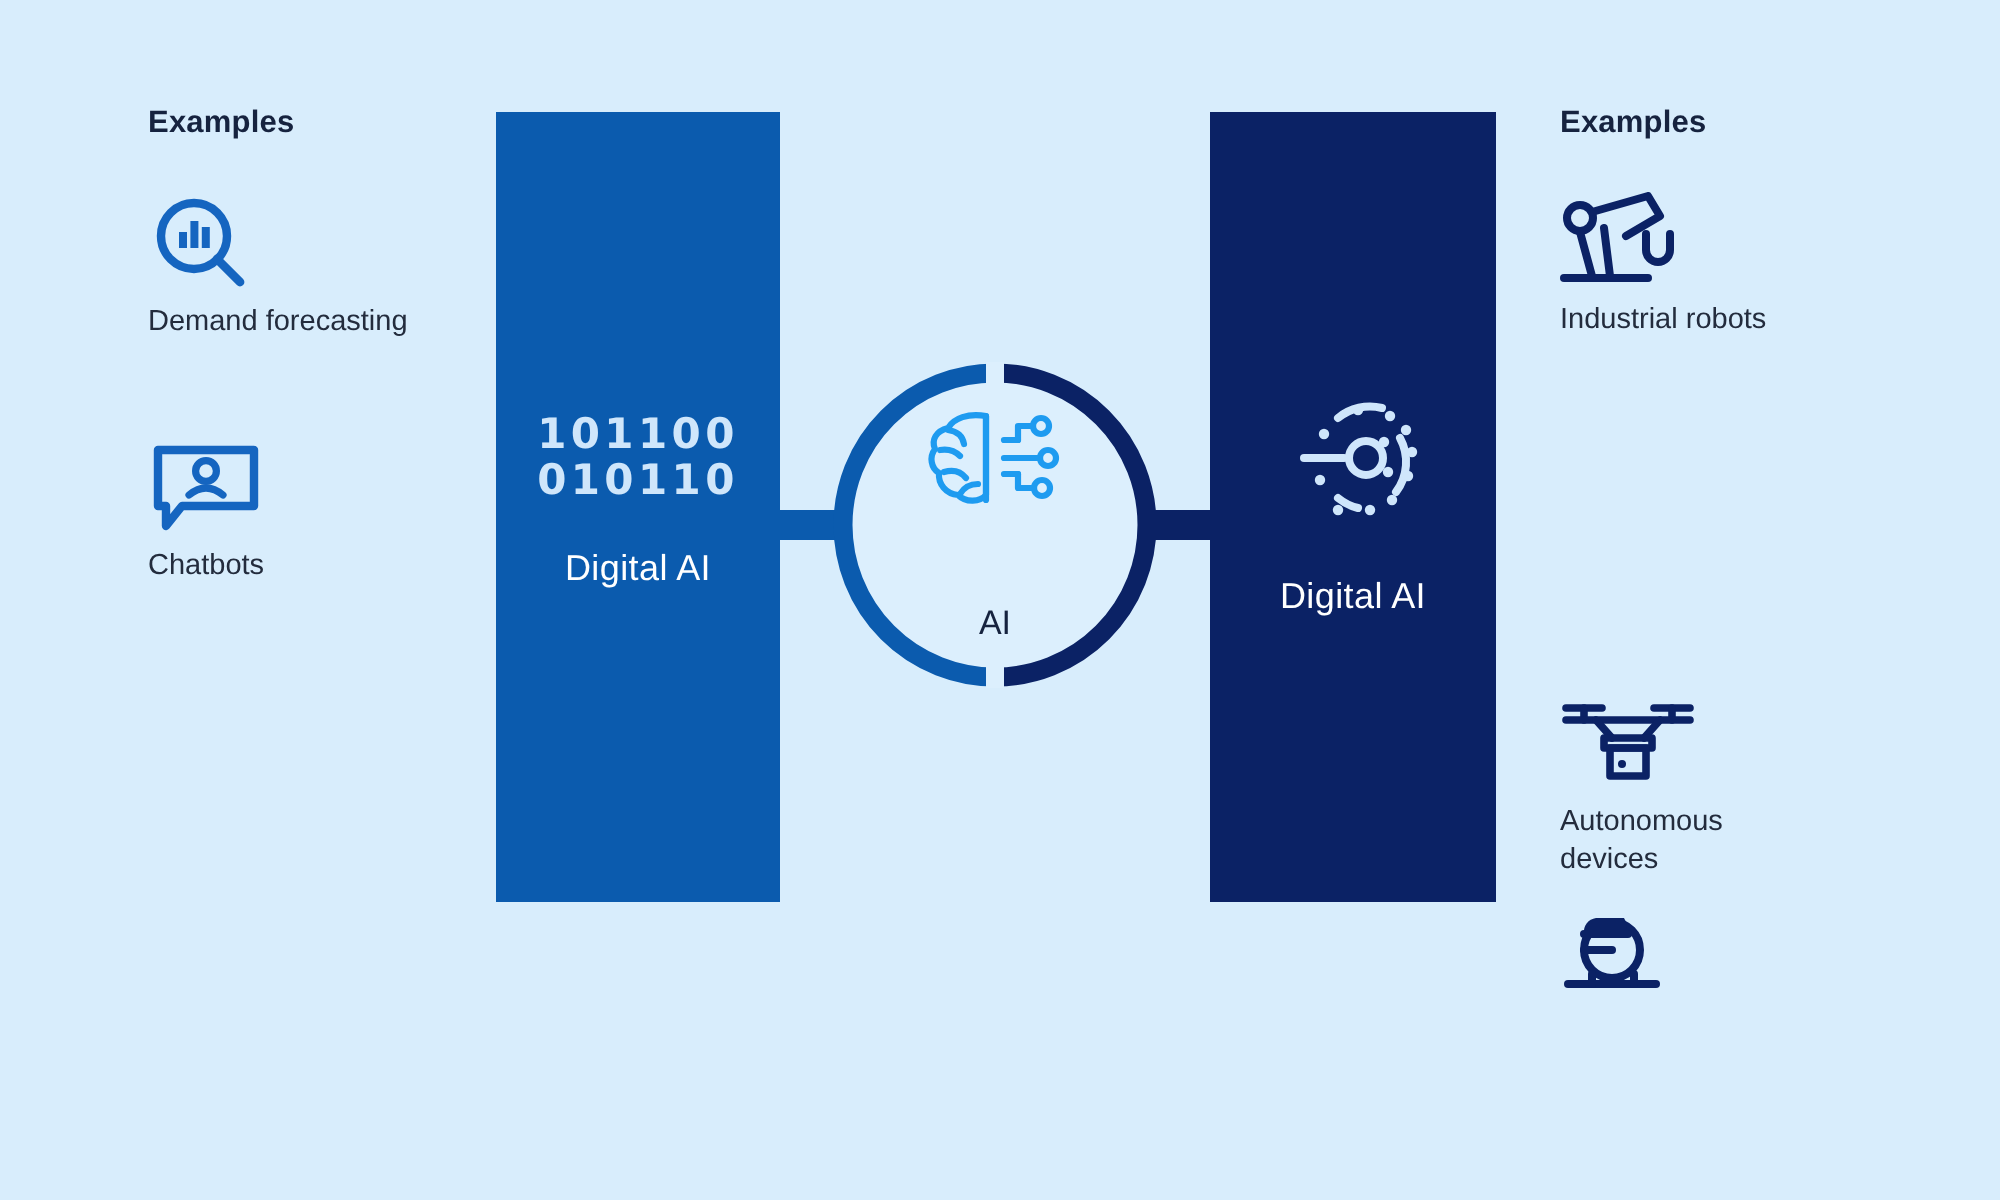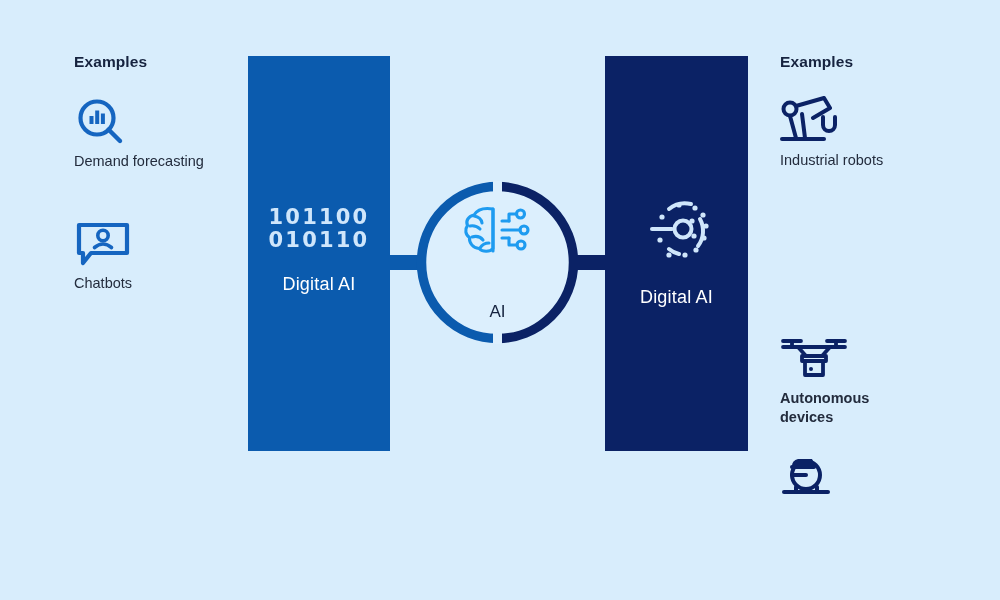--- a/index.html
+++ b/index.html
@@ -257,21 +257,21 @@
           <path d="M22 18 L25 42"></path>
           <path d="M2 43 H44"></path>
           <path d="M43 21 V29 a6 6 0 0 0 12 0 V21"></path>
         </g>
       </svg>
     </span>
     <div class="example-label">Industrial robots</div>
   </div>
 
 
-  <div class="example-item" style="left:780px; top:334px;font-weight:bold;">
+  <div class="example-item" style="left:780px; top:347px;">
     <span class="example-icon">
       <svg width="68" height="46" viewBox="0 0 68 46">
         <g fill="none" stroke="#0b2265" stroke-width="3.8" stroke-linecap="round" stroke-linejoin="round">
           <path d="M3 7 H21"></path>
           <path d="M47 7 H65"></path>
           <path d="M12 7 V13"></path>
           <path d="M56 7 V13"></path>
           <path d="M3 13 H65"></path>
           <path d="M18 13 L26 22"></path>
           <path d="M50 13 L42 22"></path>

